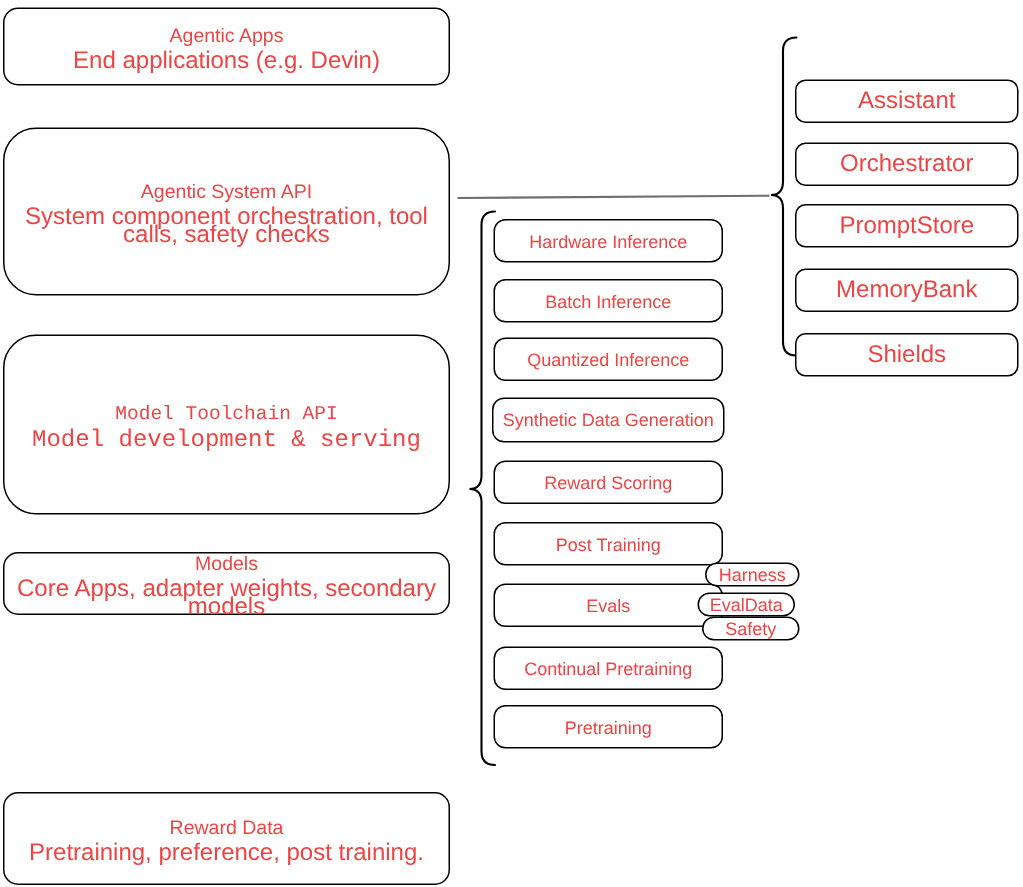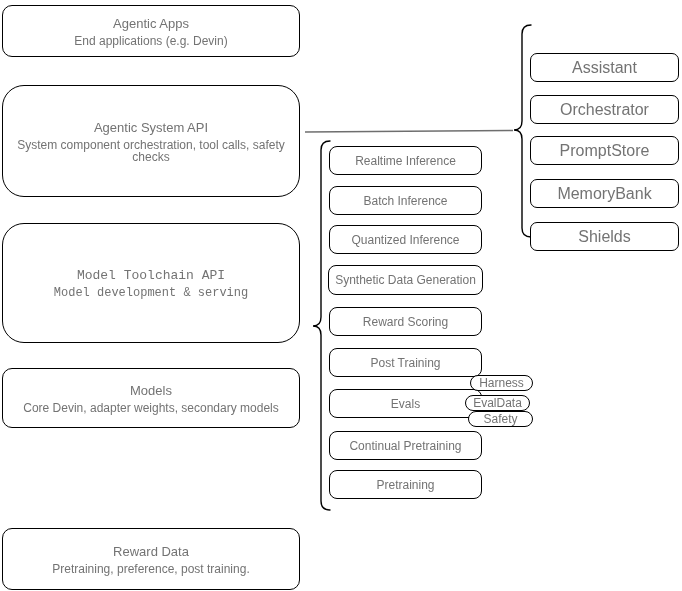--- a/index.html
+++ b/index.html
@@ -1,35 +1,35 @@
 <!DOCTYPE html>
 <html><head>
 <meta charset="utf-8">
 <style>
   html,body{margin:0;padding:0;background:#ffffff;}
   .canvas{
     position:relative;
     width:682px;height:591px;
     background:#ffffff;
     font-family:"Liberation Sans", sans-serif;
-    color:#737373;
+    color:#ef4444;
     overflow:hidden;
   }
   .overlay{position:absolute;left:0;top:0;pointer-events:none;}
   .brace{fill:none;stroke:#000000;stroke-width:1.4;stroke-linecap:round;}
   .conn{fill:none;stroke:#6e6e6e;stroke-width:1.4;}
   
   .lbox{
     position:absolute;left:2px;width:298px;box-sizing:border-box;
     border:1.4px solid #000;background:#fff;
     display:flex;flex-direction:column;align-items:center;justify-content:center;
     gap:4px;text-align:center;
   }
   .lbox .t{font-size:13px;line-height:15px;}
-  .lbox .s{font-size:12px;line-height:12px;}
+  .lbox .s{font-size:16px;line-height:12px;}
   
   .mbox{
     position:absolute;left:329px;width:153px;height:29px;box-sizing:border-box;
     border:1.4px solid #000;border-radius:8px;background:#fff;
     display:flex;align-items:center;justify-content:center;
     font-size:12px;z-index:1;
   }
   
   .rbox{
     position:absolute;left:530px;width:149px;height:29px;box-sizing:border-box;
@@ -62,31 +62,31 @@
     <div class="s">End applications (e.g. Devin)</div>
   </div>
   <div class="lbox" style="top:85px;height:112px;border-radius:22px;">
     <div class="t">Agentic System API</div>
     <div class="s">System component orchestration, tool calls, safety checks</div>
   </div>
   <div class="lbox" style="top:223px;height:120px;border-radius:22px;font-family:Liberation Mono, monospace;">
     <div class="t">Model Toolchain API</div>
     <div class="s">Model development &amp; serving</div>
   </div>
-  <div class="lbox" style="top:368px;height:60px;border-radius:10px;">
+  <div class="lbox" style="top:368px;height:42px;border-radius:10px;">
     <div class="t">Models</div>
-    <div class="s">Core Devin, adapter weights, secondary models</div>
+    <div class="s">Core Apps, adapter weights, secondary models</div>
   </div>
   <div class="lbox" style="top:528px;height:62px;border-radius:10px;">
     <div class="t">Reward Data</div>
     <div class="s">Pretraining, preference, post training.</div>
   </div>
 
   <div class="mbox" style="top:146px;">
-    <span>Realtime Inference</span>
+    <span>Hardware Inference</span>
   </div>
   <div class="mbox" style="top:186px;">
     <span>Batch Inference</span>
   </div>
   <div class="mbox" style="top:225px;">
     <span>Quantized Inference</span>
   </div>
   <div class="mbox" style="top:265px;left:328px;width:155px;height:30px;justify-content:center;">
     <span>Synthetic Data Generation</span>
   </div>

